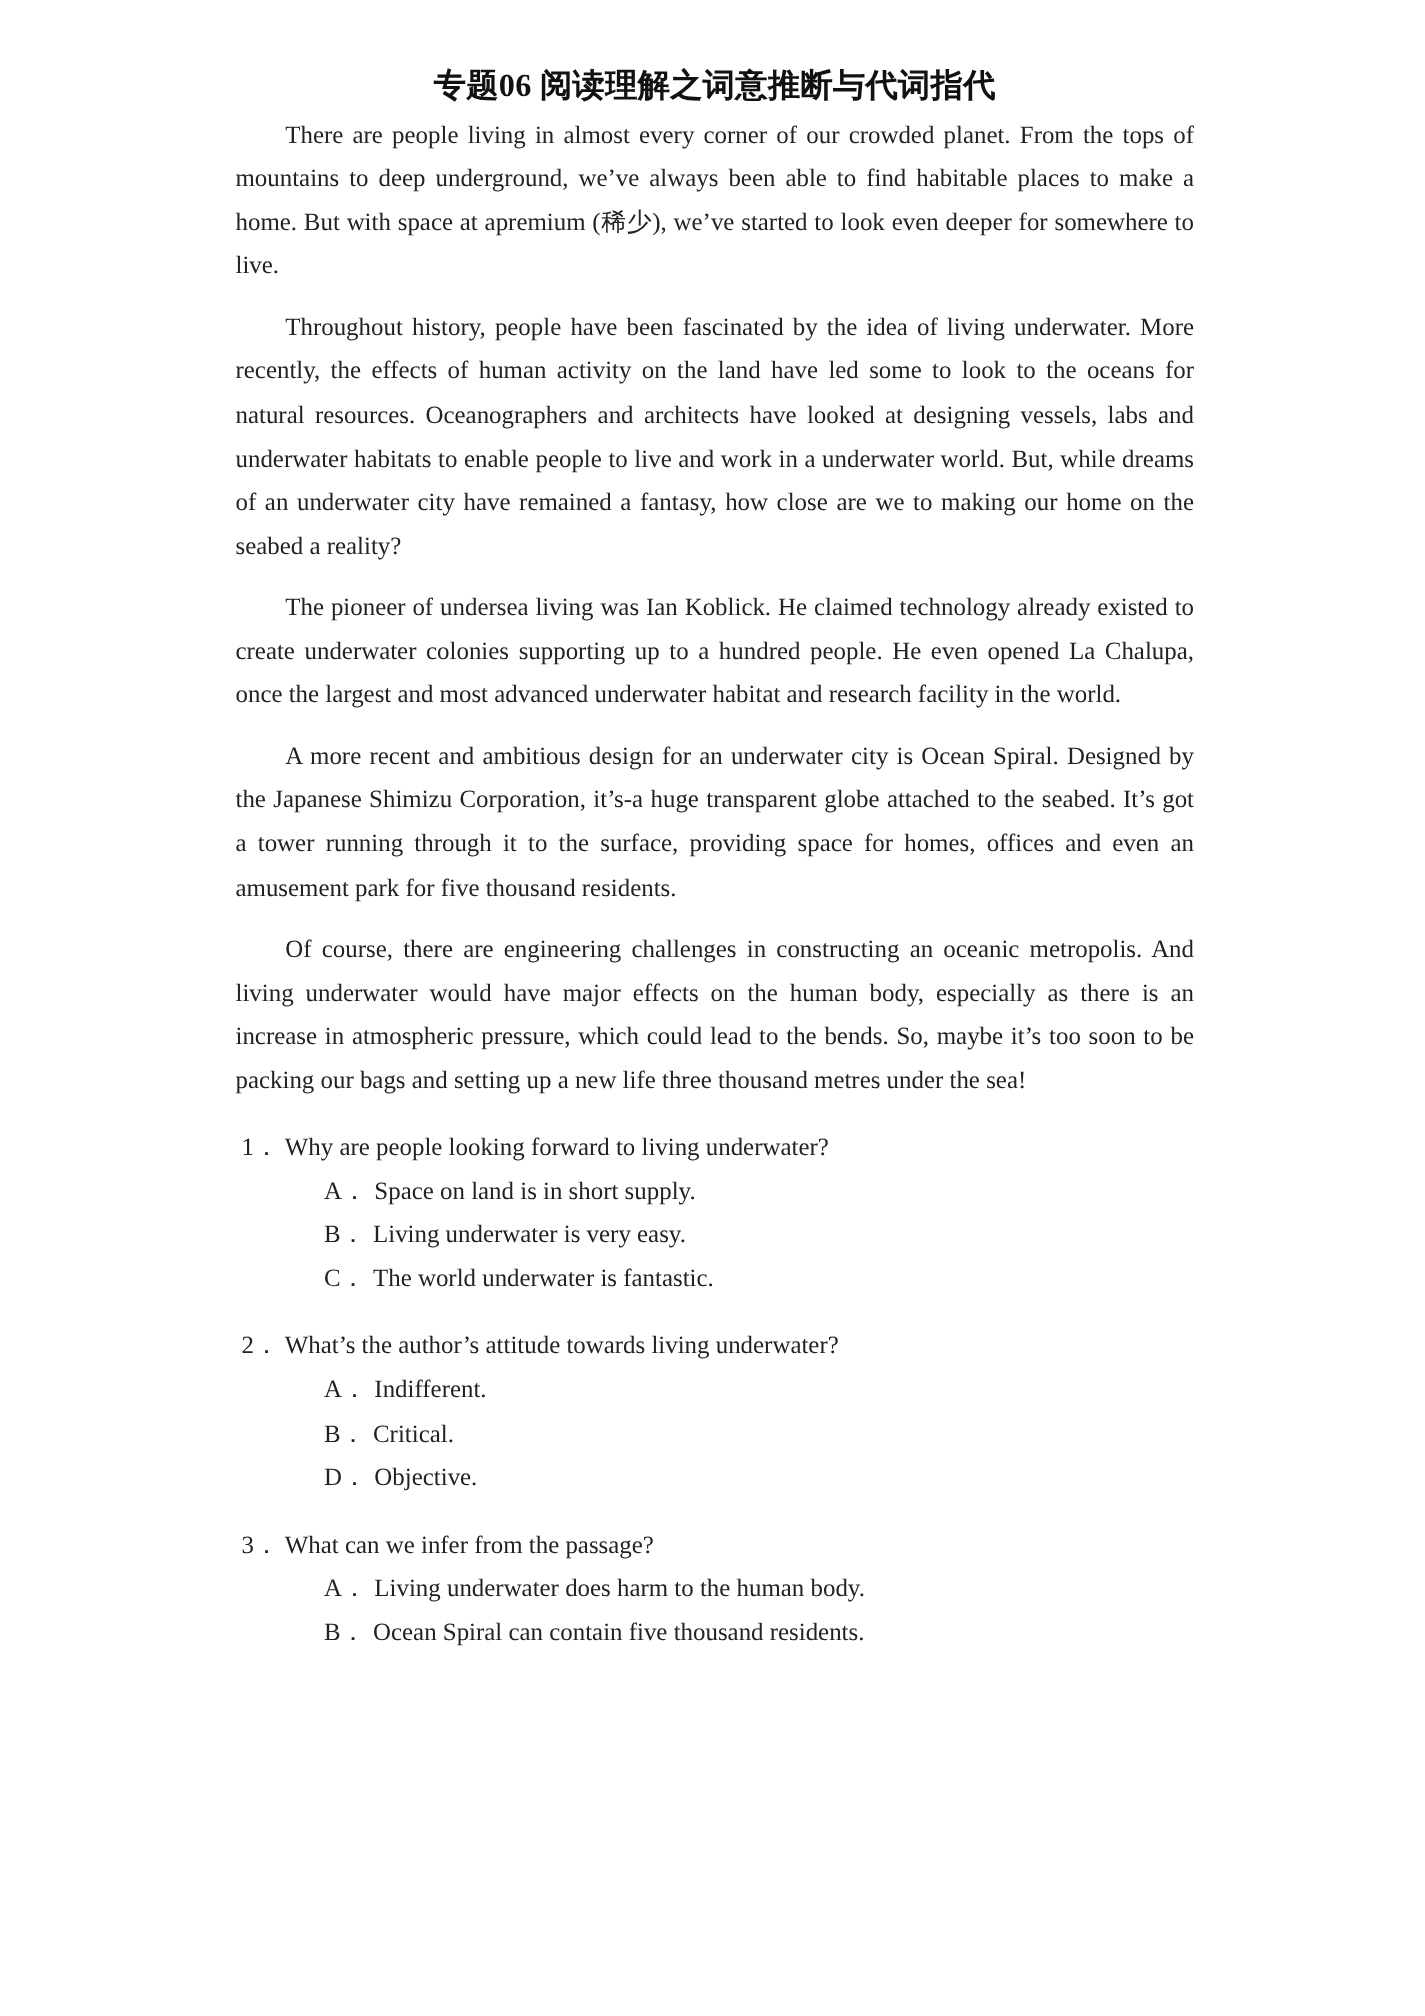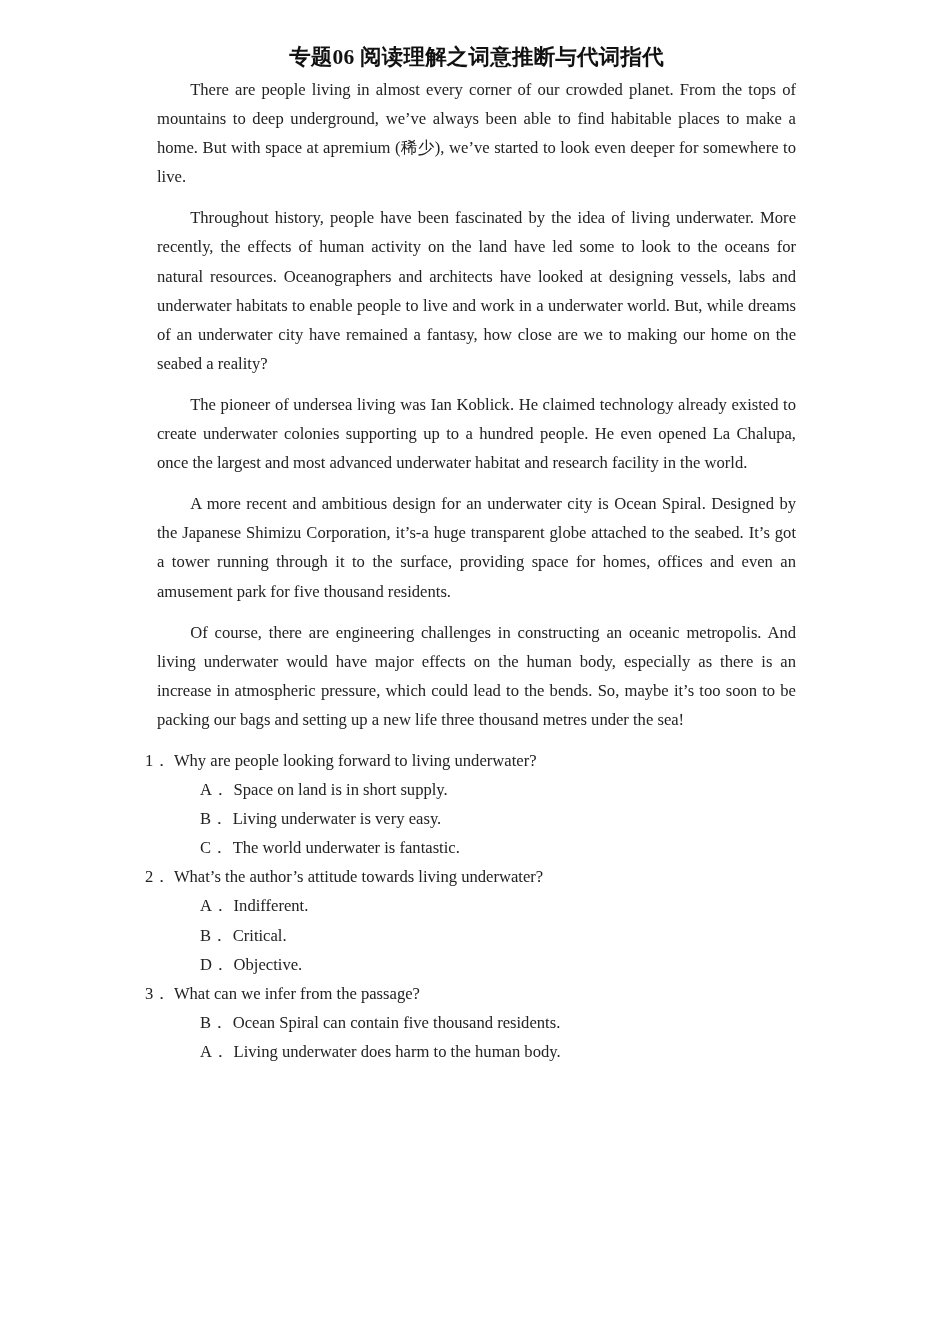--- a/index.html
+++ b/index.html
@@ -89,21 +89,21 @@
     color: #222222;
     white-space: nowrap;
   }
   .option .olabel {
     display: inline-block;
   }
   .option .otext {
     margin-left: 5px;
   }
 
-  .q-block { margin: 0; }
+  .q-block { margin: 16px; }
 </style>
 </head>
 <body>
 
 <div class="page">
   <div class="content">
 
     <h1 class="doc-title">专题06 阅读理解之词意推断与代词指代</h1>
 
 
@@ -141,21 +141,21 @@
       <p class="option">
         <span class="olabel">D．</span><span class="otext">Objective.</span>
       </p>
     </div>
 
     <div class="q-block">
       <p class="question">
         <span class="qnum">3．</span><span class="qtext">What can we infer from the passage?</span>
       </p>
       <p class="option">
-        <span class="olabel">B．</span><span class="otext">Ocean Spiral can contain five thousand residents.</span>
+        <span class="olabel">A．</span><span class="otext">Living underwater does harm to the human body.</span>
       </p>
       <p class="option">
-        <span class="olabel">A．</span><span class="otext">Living underwater does harm to the human body.</span>
+        <span class="olabel">B．</span><span class="otext">Ocean Spiral can contain five thousand residents.</span>
       </p>
     </div>
 
   </div>
 </div>
 
 </body></html>

